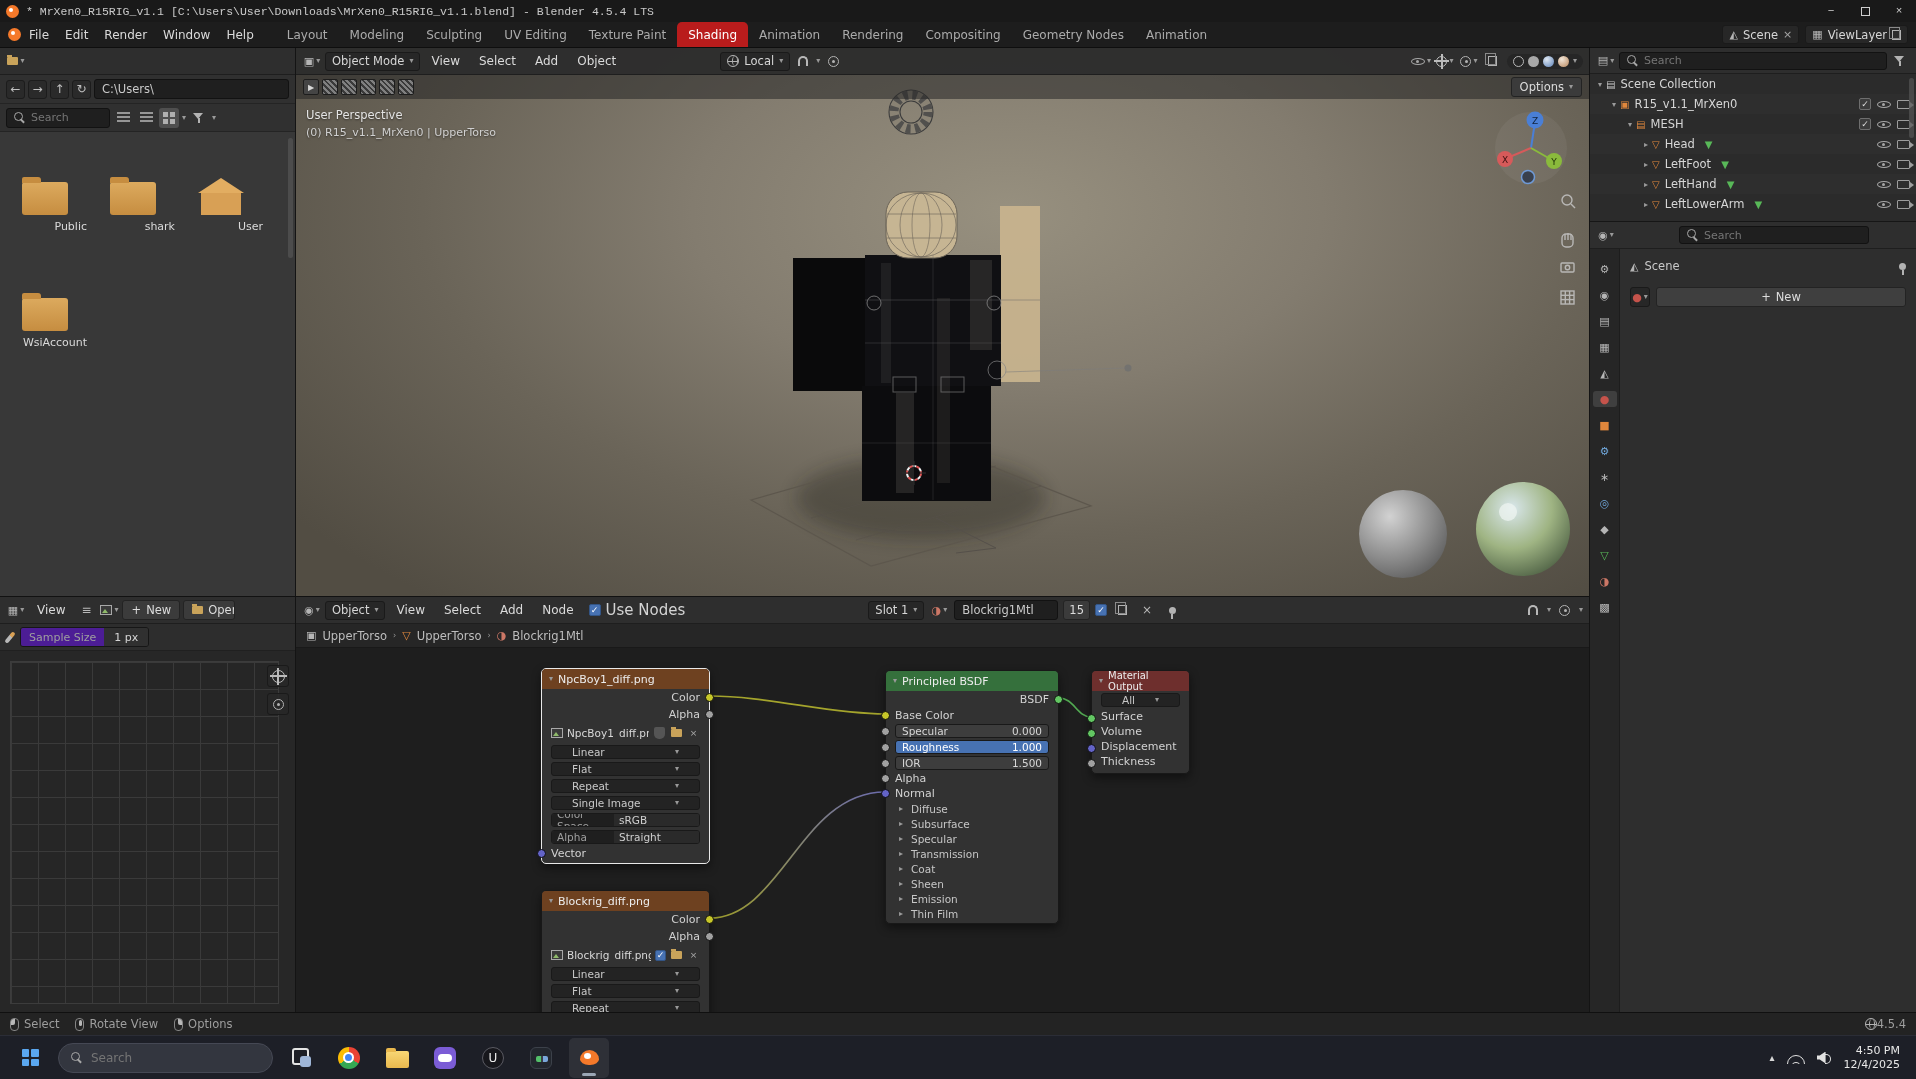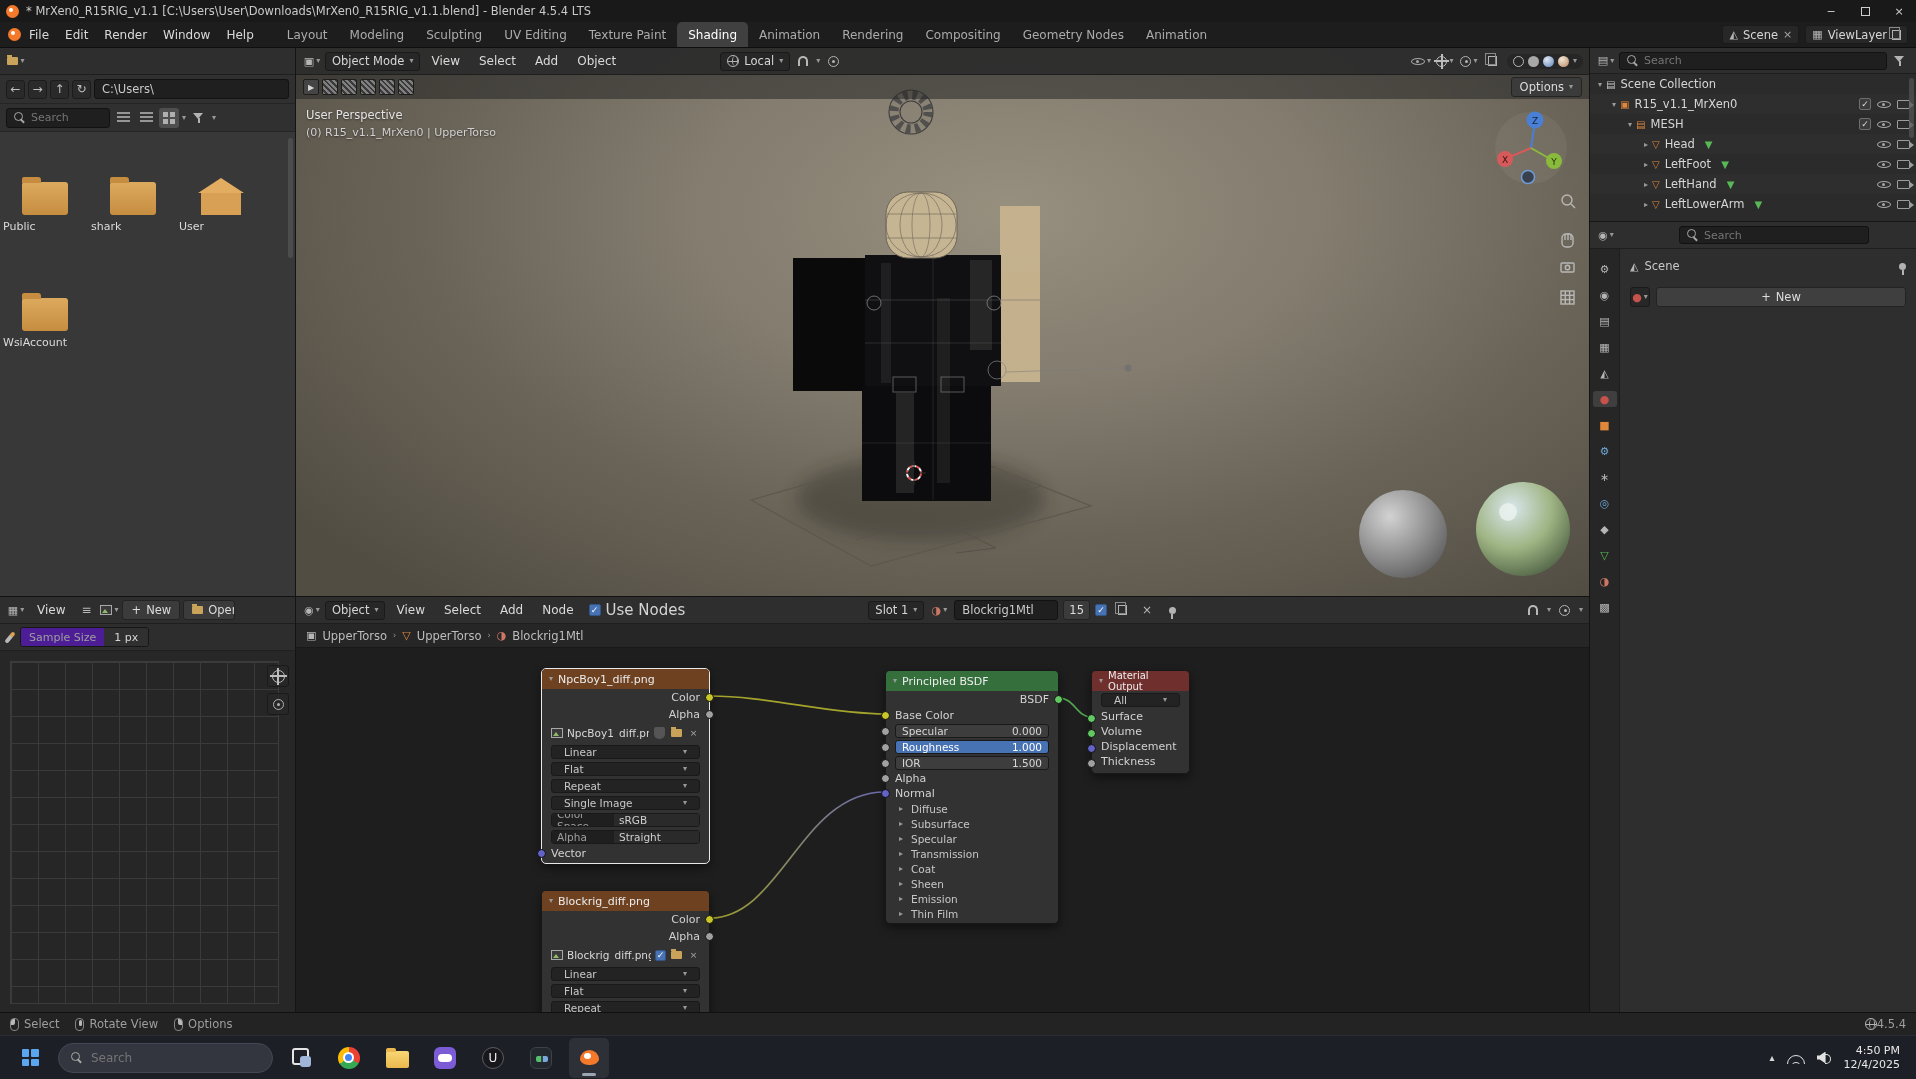--- a/index.html
+++ b/index.html
@@ -1,34 +1,34 @@
 <!DOCTYPE html>
 <html><head>
 <meta charset="utf-8">
 <style>
   * { box-sizing: border-box; margin: 0; padding: 0; }
   html,body { width:1916px; height:1079px; overflow:hidden; }
   body { background:#161616; font-family:"DejaVu Sans",sans-serif; font-size:12px; color:#d4d4d4; position:relative; user-select:none; }
   input { font-family:"DejaVu Sans",sans-serif; outline:none; }
 
   
-  #titlebar { position:absolute; left:0; top:0; width:1916px; height:22px; background:#191919; display:flex; align-items:center; padding-left:6px; }
+  #titlebar { position:absolute; left:0; top:0; width:1916px; height:22px; background:#191919; display:flex; align-items:center; padding-left:6px;font-family:Liberation Mono, monospace; }
   .blogo { width:13px; height:13px; border-radius:50%; background:#f5792a; position:relative; flex:none; }
   .blogo::after { content:""; position:absolute; left:3px; top:3px; width:4px; height:4px; border-radius:50%; background:#fff; }
   #titlebar .ttl { margin-left:7px; font-size:11.5px; color:#c9c9c9; white-space:nowrap; }
   .wincaps { margin-left:auto; display:flex; height:22px; }
   .wincap { width:34px; height:22px; display:flex; align-items:center; justify-content:center; color:#cfcfcf; font-size:11px; }
   .wincap .sq { width:9px; height:9px; border:1px solid #cfcfcf; }
 
   
   #topbar { position:absolute; left:0; top:22px; width:1916px; height:26px; background:#1d1d1d; border-bottom:1px solid #0e0e0e; display:flex; align-items:stretch; padding-left:8px; }
   .menu { padding:0 8px; display:flex; align-items:center; font-size:12px; color:#dadada; }
   .wstabs { display:flex; align-items:stretch; margin-left:14px; }
   .wstab { padding:0 11px; display:flex; align-items:center; font-size:12px; color:#ababab; }
-  .wstab.active { background:#404040; color:#fff; border-radius:5px 5px 0 0; }
+  .wstab.active { background:#b91c1c; color:#fff; border-radius:5px 5px 0 0; }
   #topbar-right { margin-left:auto; display:flex; align-items:center; gap:6px; padding-right:8px; }
   .dd { display:inline-flex; align-items:center; gap:5px; background:#272727; border:1px solid #1a1a1a; border-radius:3px; height:19px; padding:0 6px; font-size:11.5px; color:#d6d6d6; white-space:nowrap; }
   .chev { font-size:8px; color:#999; line-height:1; }
   .gly { font-size:11px; line-height:1; color:#b5b5b5; }
   .x { color:#a5a5a5; font-size:11px; line-height:1; }
 
   
   .edhead { display:flex; align-items:center; gap:3px; height:27px; background:#2e2e2e; border-bottom:1px solid #1e1e1e; padding:0 6px; position:relative; z-index:4; }
   .ibtn { min-width:20px; height:20px; display:inline-flex; align-items:center; justify-content:center; gap:2px; border-radius:3px; color:#b8b8b8; }
   .btn { display:inline-flex; align-items:center; gap:5px; background:#3b3b3b; border:1px solid #232323; border-radius:3px; height:20px; padding:0 8px; font-size:11.5px; color:#dcdcdc; }
@@ -81,21 +81,21 @@
   .i-folder-mini::before { content:""; position:absolute; left:0; top:-2px; width:5px; height:2px; background:#c9a35a; }
   .i-img-mini { width:12px; height:10px; border:1px solid #a8a8a8; position:relative; flex:none; background:#3a3a3a; }
   .i-img-mini::after { content:""; position:absolute; left:1px; bottom:1px; border-left:3px solid transparent; border-right:3px solid transparent; border-bottom:4px solid #8fba6a; }
 
   
   #filebrowser { position:absolute; left:0; top:48px; width:296px; height:548px; background:#333333; border-right:1px solid #141414; }
   .fb-nav { display:flex; align-items:center; gap:3px; height:29px; background:#303030; border-bottom:1px solid #242424; padding:0 6px; }
   .navgly { width:19px; height:19px; display:flex; align-items:center; justify-content:center; color:#c0c0c0; font-size:12px; background:#2a2a2a; border:1px solid #1c1c1c; border-radius:3px; }
   .fb-filter { display:flex; align-items:center; gap:3px; height:28px; background:#303030; border-bottom:1px solid #242424; padding:0 6px; }
   .fb-content { position:absolute; left:0; top:84px; right:0; bottom:0; background:#383838; }
-  .fb-item { position:absolute; width:84px; text-align:left; }
+  .fb-item { position:absolute; width:84px; text-align:right; }
   .fb-item .lbl { margin-top:5px; font-size:11px; color:#dadada; }
   .vscroll { position:absolute; right:2px; width:5px; border-radius:3px; background:#565656; opacity:.7; }
 
   
   #viewport { position:absolute; left:296px; top:48px; width:1293px; height:548px; overflow:hidden;
      background: radial-gradient(ellipse 900px 500px at 55% 30%, #97907f 0%, #837c6f 35%, #6a6458 65%, #524d43 100%); }
   #vp-scene { position:absolute; left:0; top:0; z-index:1; }
   #vp-h1 { position:absolute; left:0; top:0; width:100%; z-index:4; background:rgba(44,44,44,.97); }
   #vp-h2 { position:absolute; left:0; top:27px; width:100%; height:24px; z-index:4; display:flex; align-items:center; gap:3px; padding:0 7px; background:rgba(38,38,38,.55); }
   .patt { width:16px; height:16px; border:1px solid #1d1d1d; border-radius:2px; background:repeating-linear-gradient(45deg,#808080 0 2px,#3a3a3a 2px 4px); }
@@ -122,21 +122,21 @@
   
   #shadereditor { position:absolute; left:296px; top:596px; width:1293px; height:416px; background:#1e1e1e; border-top:1px solid #121212; }
   #sh-crumb { display:flex; align-items:center; gap:6px; height:24px; background:#262626; border-bottom:1px solid #191919; padding:0 10px; font-size:11.5px; color:#bdbdbd; z-index:3; position:relative; }
   #sh-canvas { position:absolute; left:0; top:51px; right:0; bottom:0; overflow:hidden; }
   .node { position:absolute; background:rgba(51,51,51,.97); border:1px solid #181818; border-radius:5px; box-shadow:0 4px 10px rgba(0,0,0,.45); font-size:11px; color:#d2d2d2; }
   .node.selected { border-color:#e8e8e8; }
   .nhead { height:20px; display:flex; align-items:center; gap:5px; padding:0 7px; border-radius:4px 4px 0 0; color:#ececec; font-size:11px; }
   .nrow { height:17px; display:flex; align-items:center; padding:0 9px; gap:4px; }
   .nrow.out { justify-content:flex-end; }
   .nrow.tall { height:20px; }
-  .nsel { flex:1; background:#232323; border:1px solid #191919; border-radius:3px; height:14px; display:flex; align-items:center; justify-content:space-between; padding:0 12px; color:#c8c8c8; font-size:10.5px; }
+  .nsel { flex:1; background:#232323; border:1px solid #191919; border-radius:3px; height:14px; display:flex; align-items:center; justify-content:space-between; padding:0 20px; color:#c8c8c8; font-size:10.5px; }
   .nsplit { flex:1; display:flex; height:14px; border-radius:3px; overflow:hidden; border:1px solid #191919; font-size:10.5px; }
   .nsplit .k { background:#1f1f1f; color:#9f9f9f; display:flex; align-items:center; padding:0 5px; width:62px; flex:none; }
   .nsplit .v { background:#2a2a2a; color:#cfcfcf; display:flex; align-items:center; justify-content:space-between; padding:0 5px; flex:1; }
   .nslider { flex:1; background:#3d3d3d; border:1px solid #191919; border-radius:3px; height:14px; display:flex; align-items:center; justify-content:space-between; padding:0 6px; font-size:10.5px; color:#d6d6d6; }
   .nslider.active { background:#4772b3; color:#fff; }
   .nsec { height:15px; display:flex; align-items:center; gap:4px; padding:0 9px; font-size:10.5px; color:#c6c6c6; }
   .sock { position:absolute; width:9px; height:9px; border-radius:50%; border:1px solid #0d0d0d; z-index:5; }
   .mini { width:13px; height:13px; display:inline-flex; align-items:center; justify-content:center; color:#a8a8a8; font-size:9px; flex:none; }
   .nname { flex:1; overflow:hidden; white-space:nowrap; font-size:10.5px; color:#d8d8d8; }
 

